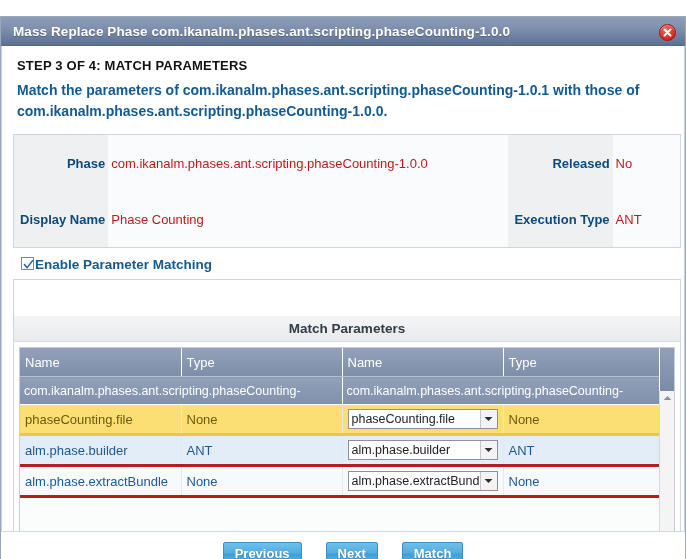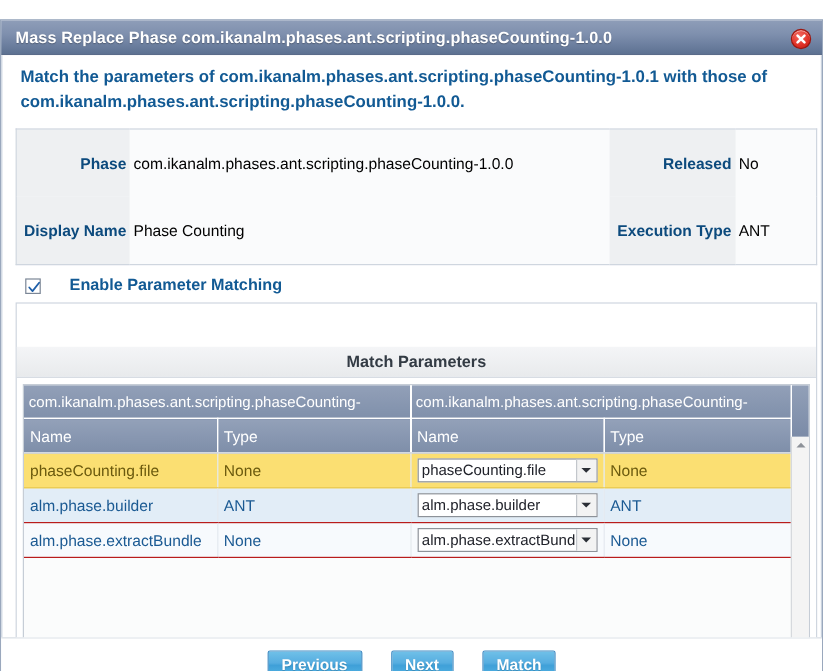--- a/index.html
+++ b/index.html
@@ -108,32 +108,32 @@
   .info-label {
     background: #eef0f2;
     color: #0c4a7d;
     font-weight: bold;
     text-align: right;
     white-space: nowrap;
     width: 1%;
     padding-right: 3px !important;
   }
   .info-value {
-    color: #000000;
+    color: #b91c1c;
     white-space: nowrap;
     padding-left: 3px !important;
   }
   .info-value.wide { width: 60%; }
 
   
   .chk-row {
     margin: 9px 0 0 11px;
     display: flex;
-    align-items: flex-end;
-    gap: 24px;
+    align-items: flex-start;
+    gap: 1px;
   }
   .chk-box {
     width: 13px;
     height: 13px;
     box-sizing: border-box;
     border: 1px solid #7b8696;
     background: #ffffff;
     position: relative;
     cursor: pointer;
     flex: 0 0 13px;
@@ -209,21 +209,21 @@
     border-right: 1px solid #ffffff;
     border-bottom: 1px solid #b9c2d0;
     white-space: nowrap;
     overflow: hidden;
   }
   .grid td {
     font-size: 13px;
     color: #1b5a93;
     padding: 4px 5px;
     border-right: 1px solid #e4e9ef;
-    border-bottom: 1px solid #b91c1c;
+    border-bottom: 3px solid #b91c1c;
     vertical-align: middle;
     word-wrap: break-word;
     overflow-wrap: break-word;
     line-height: 17px;
     margin-left: 40px;
   }
   tr.row-sel td { background: #fbdf72; color: #6b5a0e; border-bottom-color: #e7c84f; }
   tr.row-alt td { background: #e2edf7; }
   tr.row-plain td { background: #f7fafd; }
 
@@ -321,20 +321,21 @@
     <div class="titlebar-text">Mass Replace Phase com.ikanalm.phases.ant.scripting.phaseCounting-1.0.0</div>
     <div class="close-btn">
       <svg width="11" height="11" viewBox="0 0 11 11" aria-hidden="true">
         <path d="M2.6 2.6 L8.4 8.4 M8.4 2.6 L2.6 8.4" stroke="#ffffff" stroke-width="2.1" stroke-linecap="round"></path>
       </svg>
     </div>
   </div>
 
   <div class="content">
 
+    <div class="step-title">STEP 3 OF 4: MATCH PARAMETERS</div>
     <div class="subtitle">Match the parameters of com.ikanalm.phases.ant.scripting.phaseCounting-1.0.1 with those of com.ikanalm.phases.ant.scripting.phaseCounting-1.0.0.</div>
 
     <table class="info-table">
       <tbody>
           <tr>
         <td class="info-label">Phase</td>
         <td class="info-value wide">com.ikanalm.phases.ant.scripting.phaseCounting-1.0.0</td>
         <td class="info-label">Released</td>
         <td class="info-value">No</td>
       </tr>
@@ -362,28 +363,28 @@
       <div class="grid-wrap">
         <table class="grid">
           <colgroup>
               <col class="c1">
               <col class="c2">
               <col class="c3">
               <col class="c4">
             </colgroup>
           <thead>
             <tr>
-              <th class="group" colspan="2">com.ikanalm.phases.ant.scripting.phaseCounting-</th>
-              <th class="group" colspan="2">com.ikanalm.phases.ant.scripting.phaseCounting-</th>
-            </tr>
-            <tr>
               <th class="col">Name</th>
               <th class="col">Type</th>
               <th class="col">Name</th>
               <th class="col">Type</th>
+            </tr>
+            <tr>
+              <th class="group" colspan="2">com.ikanalm.phases.ant.scripting.phaseCounting-</th>
+              <th class="group" colspan="2">com.ikanalm.phases.ant.scripting.phaseCounting-</th>
             </tr>
           </thead>
           <tbody>
             <tr class="row-sel">
               <td>phaseCounting.file</td>
               <td>None</td>
               <td>
                 <span class="dd">
                   <span class="dd-text">phaseCounting.file</span>
                   <span class="dd-arrow">

